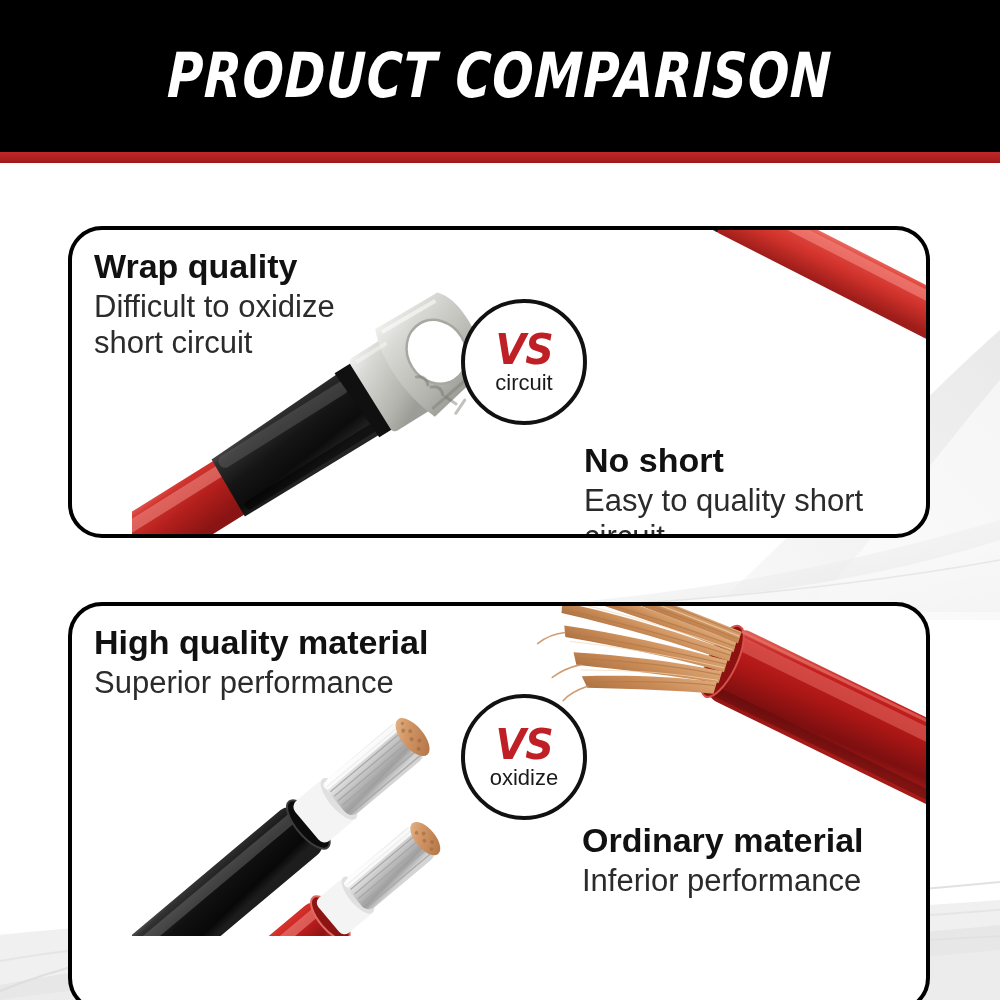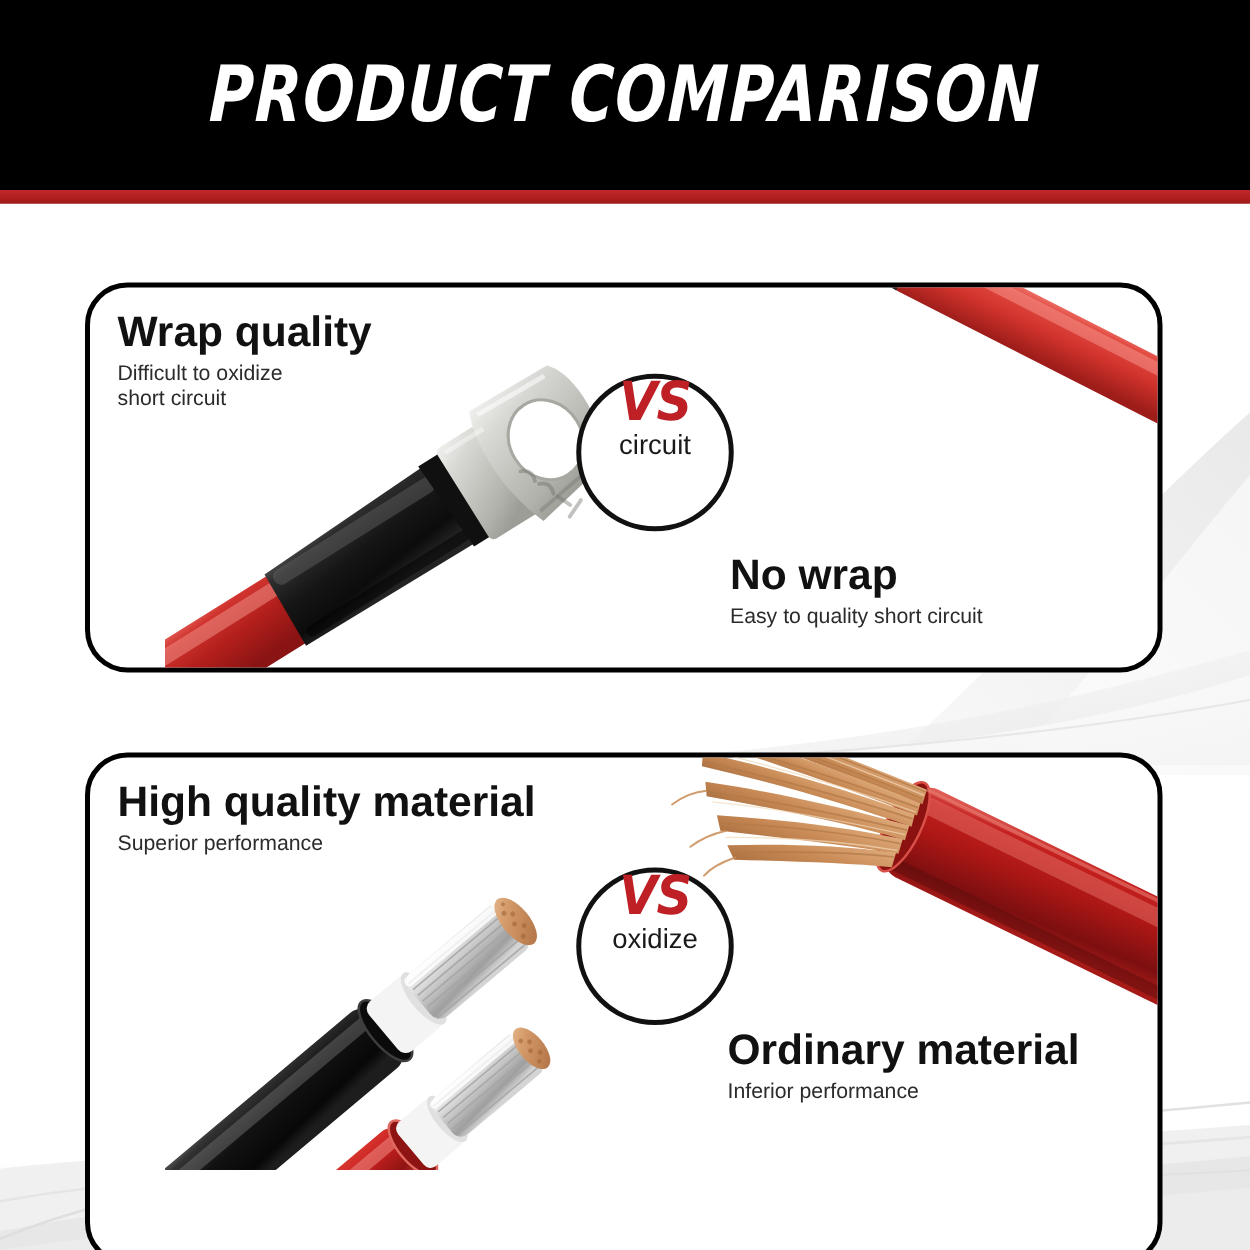--- a/index.html
+++ b/index.html
@@ -71,21 +71,21 @@
   
   .txt-block { position:absolute; z-index:6; }
   .head {
     font-size:34px;
     font-weight:bold;
     color:#111111;
     line-height:1.06;
     white-space:nowrap;
   }
   .sub {
-    font-size:17px;
+    font-size:31px;
     font-weight:normal;
     color:#2b2b2b;
     line-height:1.16;
     margin-top:5px;
     white-space:pre-line;
   }
 
   #t-wrap      { left:22px;  top:18px;  }
   #t-nowrap    { left:512px; top:212px; }
   #t-highq     { left:22px;  top:18px;  }
@@ -95,20 +95,21 @@
   .vs-circle {
     position:absolute;
     width:126px; height:126px;
     border:4px solid #111111;
     border-radius:50%;
     background:#ffffff;
     z-index:20;
     display:flex;
     flex-direction:column;
     align-items:center;
+    justify-content:center;
   }
   #vs-1 { left:461px; top:299px; }
   #vs-2 { left:461px; top:694px; }
 
   .vs-text {
     color:#bf2026;
     font-family:"DejaVu Sans", sans-serif;
     font-weight:bold;
     font-style:italic;
     font-size:43px;
@@ -303,21 +304,21 @@
             <ellipse cx="106" cy="6" rx="10" ry="6" fill="#2a2c2f"></ellipse>
           </g>
 
           <path d="M-4,-14 C22,-26 58,-24 76,-17" stroke="#c9ccd0" stroke-width="3" fill="none" opacity="0.75"></path>
           <path d="M66,-22 L152,-24" stroke="#a9acb1" stroke-width="3" fill="none" opacity="0.6"></path>
           <path d="M-6,20 C22,30 58,28 78,20" stroke="#0e1012" stroke-width="3" fill="none" opacity="0.6"></path>
         </g>
       </svg>
 
       <div class="txt-block" id="t-nowrap">
-        <div class="head">No wrap</div>
+        <div class="head">No short</div>
         <div class="sub">Easy to quality short circuit</div>
       </div>
 
     </div>
   </div>
 
   <div class="vs-circle" id="vs-1">
     <div class="vs-text">VS</div>
     <div class="vs-sub">circuit</div>
   </div>

